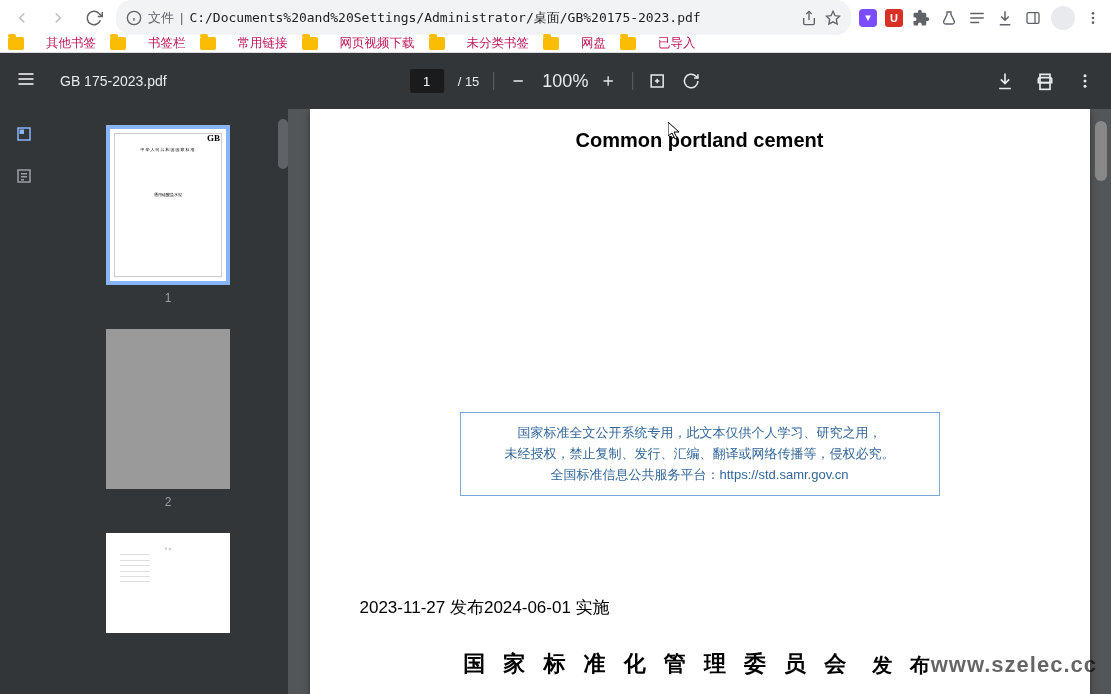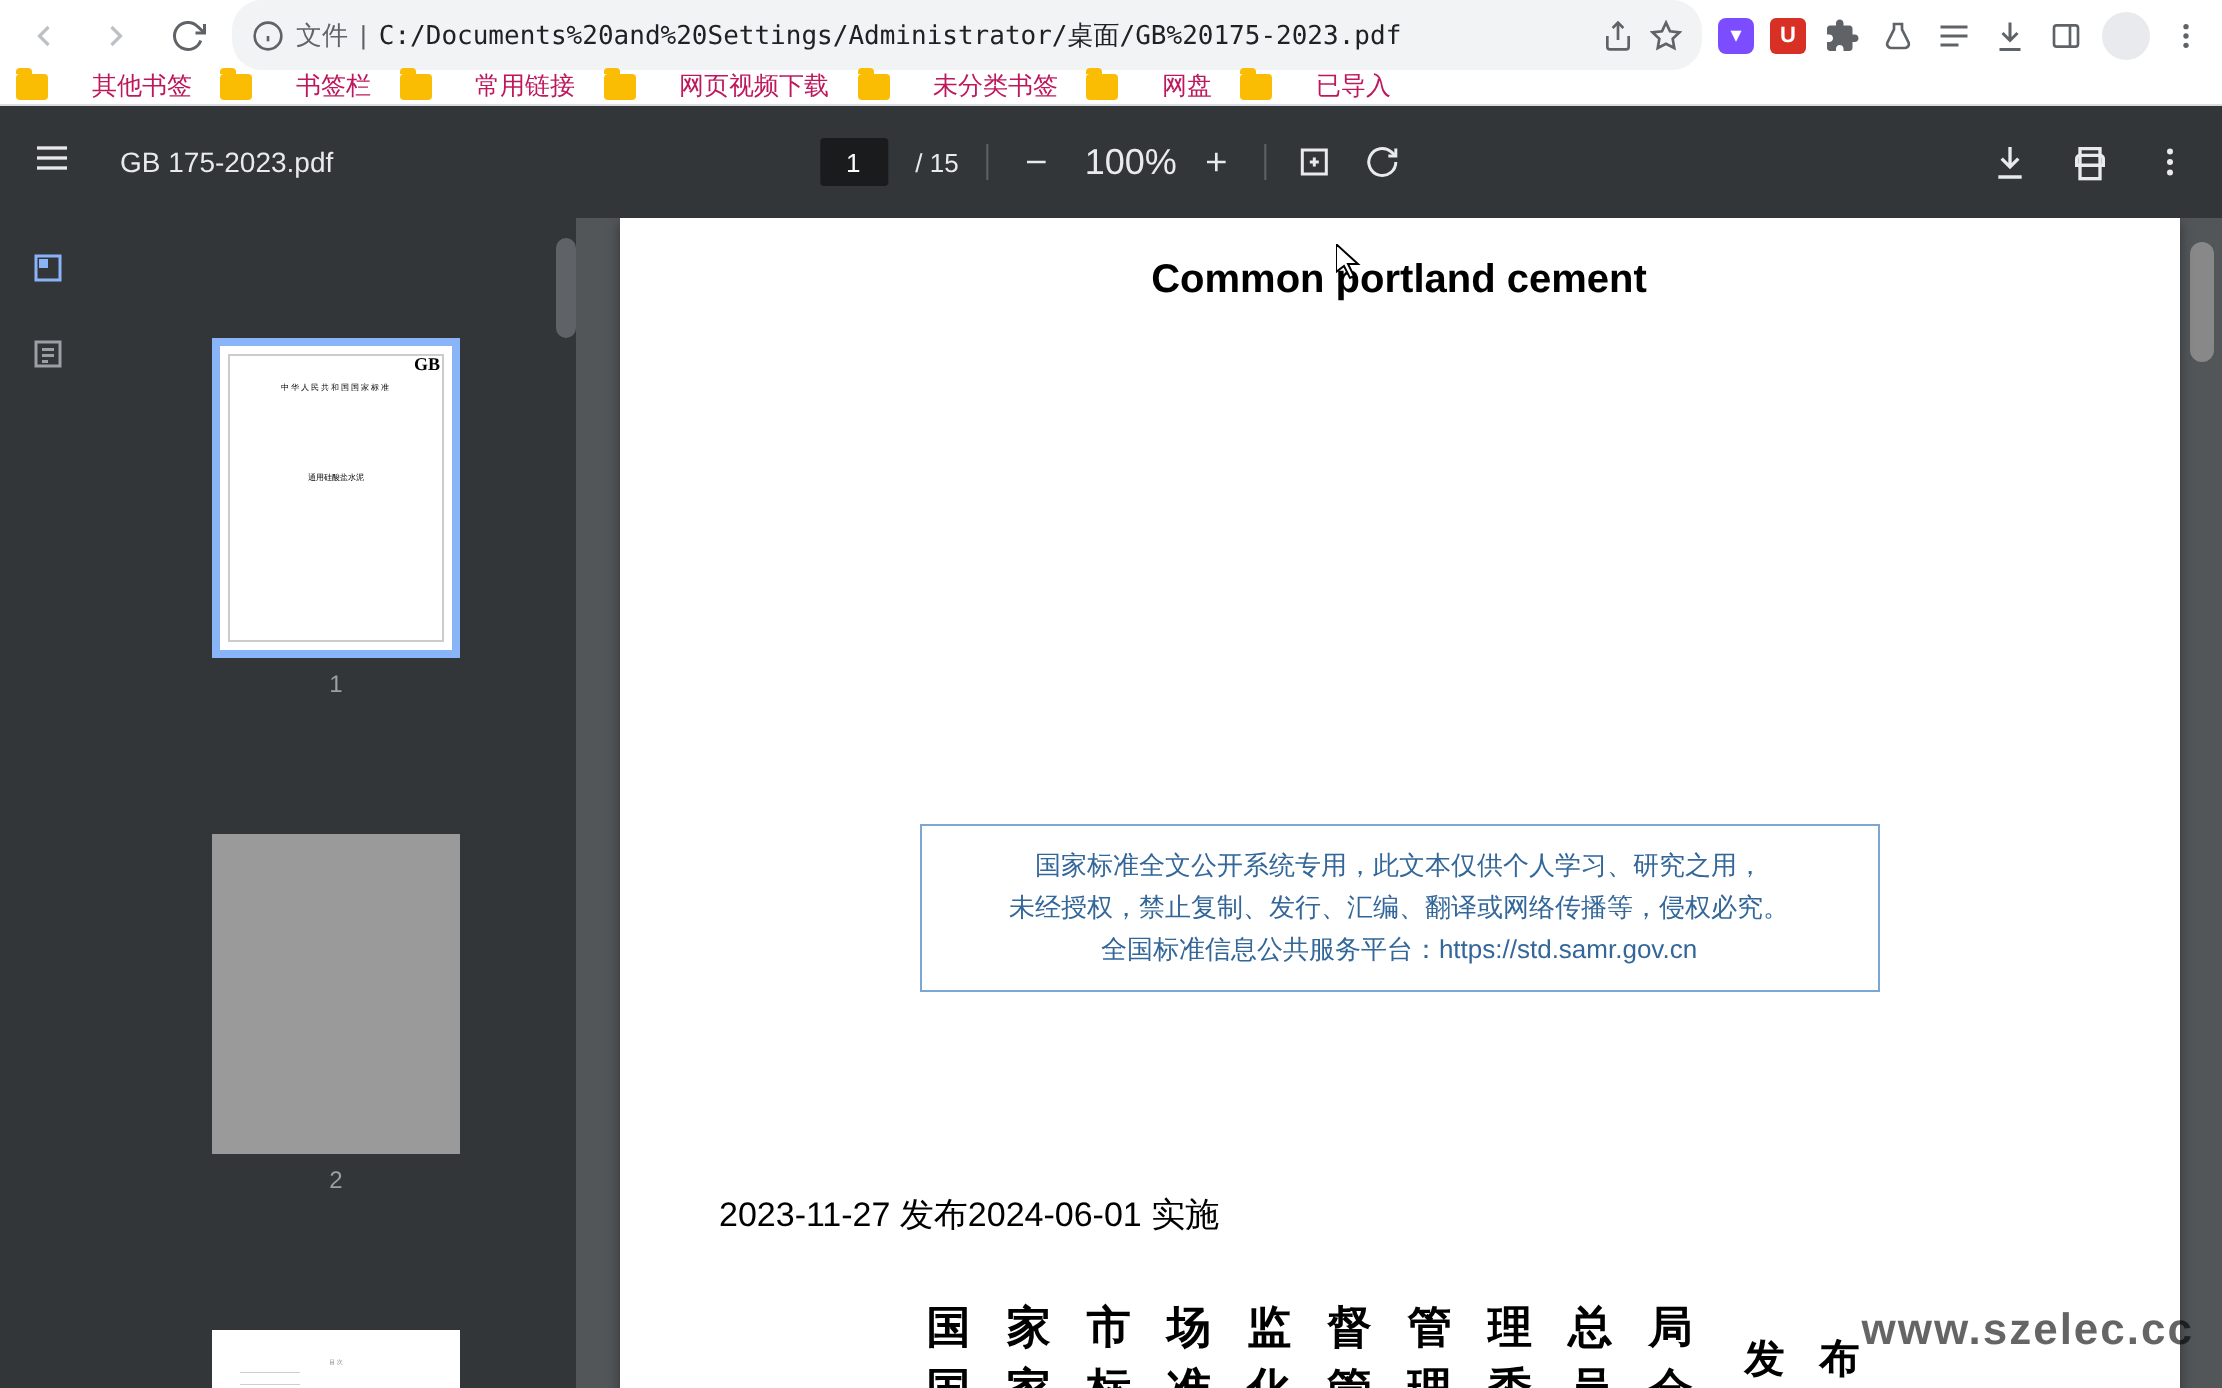--- a/index.html
+++ b/index.html
@@ -33,21 +33,21 @@
 .page-total { font-size: 13px; color: #e8eaed; }
 .zoom-text { font-size: 18px; color: #e8eaed; width: 42px; text-align: center; }
 .sep { width: 1px; height: 18px; background: #5f6368; }
 .tool-icon { color: #e8eaed; width: 20px; display: flex; justify-content: center; }
 .right-tools { margin-left: auto; display: flex; gap: 20px; align-items: center; }
 
 .pdf-body { flex: 1; display: flex; overflow: hidden; }
 .side-tools { width: 48px; background: #323639; display: flex; flex-direction: column; align-items: center; padding-top: 16px; gap: 20px; }
 .thumbs { width: 240px; background: #323639; overflow-y: auto; padding: 16px 0; position: relative; }
 .thumb { display: flex; flex-direction: column; align-items: center; margin-bottom: 24px; }
-.thumb-page { width: 124px; height: 160px; background: #fff; border: 4px solid transparent; position: relative; font-size: 5px; padding: 6px; margin-top: 44px; }
+.thumb-page { width: 124px; height: 160px; background: #fff; border: 4px solid transparent; position: relative; font-size: 5px; padding: 6px; }
 .thumb.active .thumb-page { border-color: #8ab4f8; }
 .thumb-num { color: #9aa0a6; font-size: 12px; margin-top: 6px; }
 .thumbs-scroll { position: absolute; right: 0; top: 10px; width: 10px; height: 50px; background: #5f6368; border-radius: 5px; }
 .thumb-gb-logo { position: absolute; right: 6px; top: 4px; font-size: 9px; font-weight: bold; font-family: serif; }
 .thumb-header-text { text-align: center; font-size: 4px; margin-top: 12px; letter-spacing: 1px; }
 .thumb-mid-text { text-align: center; font-size: 4px; margin-top: 40px; }
 .thumb-border-inner { position: absolute; inset: 4px; border: 0.5px solid #ccc; }
 
 .page-area { flex: 1; background: #525659; display: flex; justify-content: center; overflow: auto; position: relative; }
 .page { width: 780px; background: #fff; margin-top: 0; box-shadow: 0 2px 6px rgba(0,0,0,0.4); padding: 20px 40px 40px; position: relative; min-height: 560px; }
@@ -286,21 +286,20 @@
           <div><span>全国标准信息公共服务平台：</span><span class="notice-link">https://std.samr.gov.cn</span></div>
         </div>
 
         <div class="dates-row">
           <span>2023-11-27 发布</span>
           <span>2024-06-01 实施</span>
         </div>
 
         <div class="publish-org">
           <div>
-            <div>国 家 市 场 监 督 管 理 总 局</div>
             <div>国 家 标 准 化 管 理 委 员 会</div>
           </div>
           <div style="font-size:20px;">发 布</div>
         </div>
       </div>
     </div>
   </div>
 </div>
 
 <svg class="cursor" width="16" height="20" viewBox="0 0 16 20">

